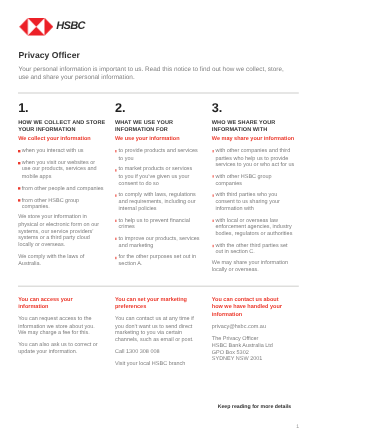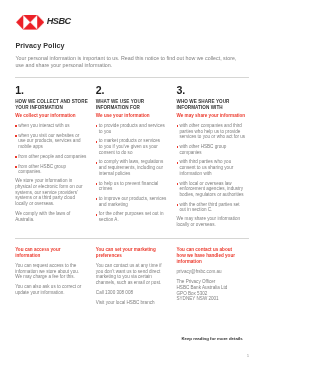--- a/index.html
+++ b/index.html
@@ -63,21 +63,21 @@
     <svg class="hex" viewBox="0 0 56 29">
       <rect x="14" y="0" width="28" height="29" fill="#ec2027"></rect>
       <polygon points="14,0 28,14.5 14,29" fill="#ffffff"></polygon>
       <polygon points="42,0 28,14.5 42,29" fill="#ffffff"></polygon>
       <polygon points="14,0 0,14.5 14,29" fill="#ec2027"></polygon>
       <polygon points="42,0 56,14.5 42,29" fill="#ec2027"></polygon>
     </svg>
     <span class="logo-word">HSBC</span>
   </div>
 
-  <div class="doc-title">Privacy Policy</div>
+  <div class="doc-title">Privacy Officer</div>
   <div class="intro">Your personal information is important to us. Read this notice to find out how we collect, store,
 use and share your personal information.</div>
 
   <div class="rule rule-top"></div>
   <div class="rule rule-mid"></div>
 
   <div class="cols" id="cols">
       <div class="col">
         <div class="num">1.</div>
         <div class="ghead">HOW WE COLLECT AND STORE

